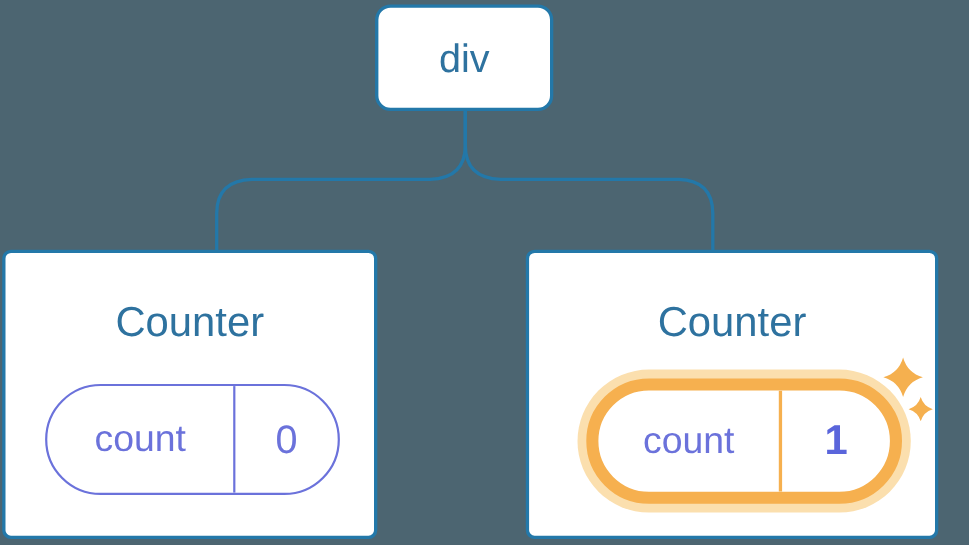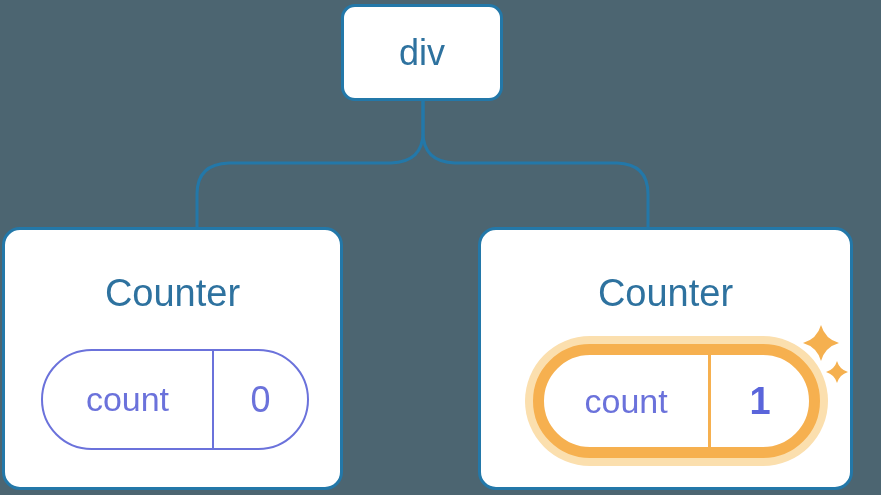--- a/index.html
+++ b/index.html
@@ -33,21 +33,21 @@
     font-weight: 500;
     color: #2E729F;
   }
   .card {
     position: absolute;
     top: 227px;
     height: 263px;
     box-sizing: border-box;
     background: #FFFFFF;
     border: 3px solid #2378A9;
-    border-radius: 18px;
+    border-radius: 8px;
   }
   .card-left  { left: 2px;   width: 341px; }
   .card-right { left: 478px; width: 375px; }
   .card-title {
     position: absolute;
     top: 42px;
     left: 0;
     width: 100%;
     text-align: center;
     font-size: 38px;

